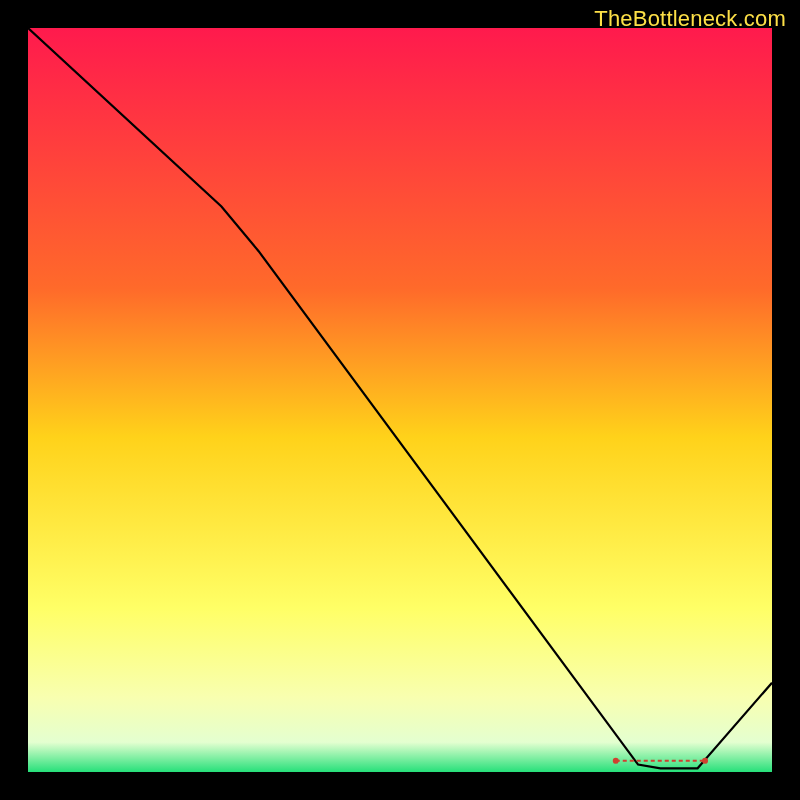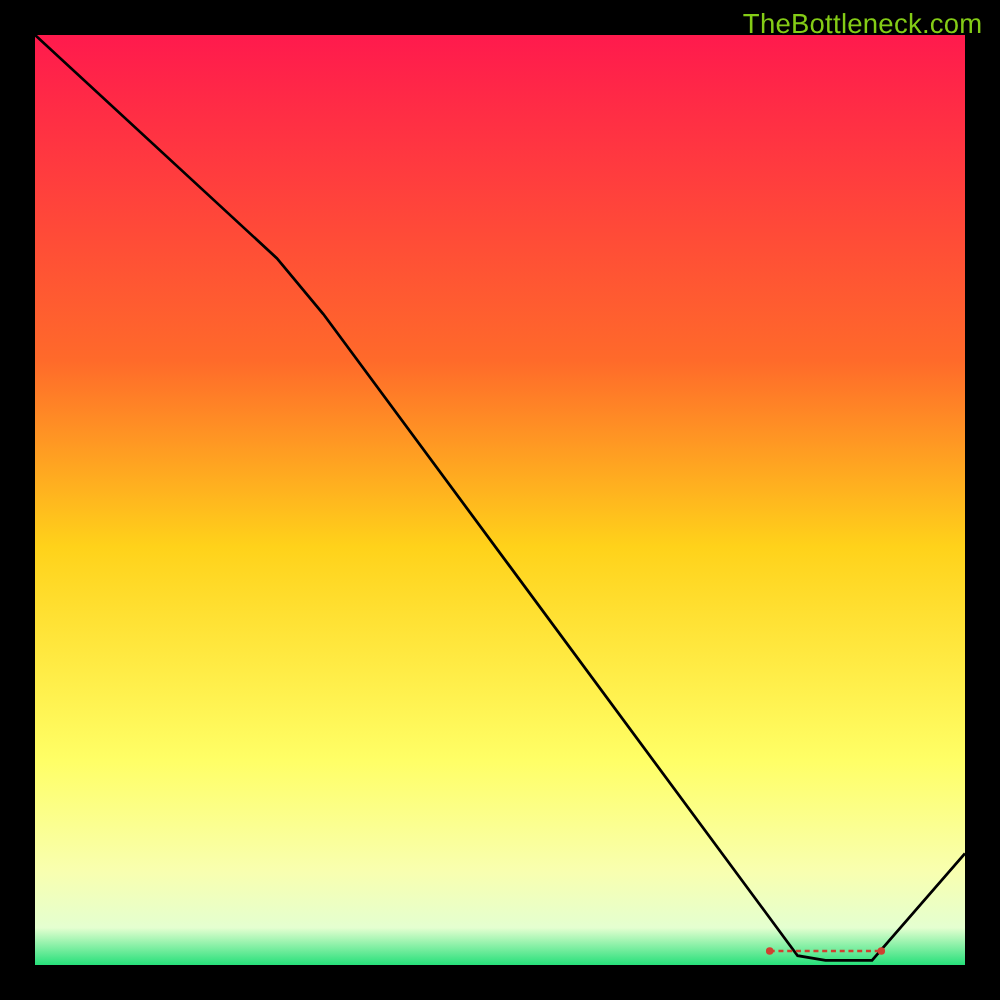--- a/index.html
+++ b/index.html
@@ -13,21 +13,21 @@
   }
   .container {
     position: relative;
     width: 800px;
     height: 800px;
   }
   .watermark {
     position: absolute;
     top: 6px;
     right: 14px;
-    color: #84cc16;
+    color: #fde047;
     font-size: 22px;
     font-weight: 500;
     letter-spacing: 0.2px;
   }
   .plot {
     position: absolute;
     left: 28px;
     top: 28px;
     width: 744px;
     height: 744px;

